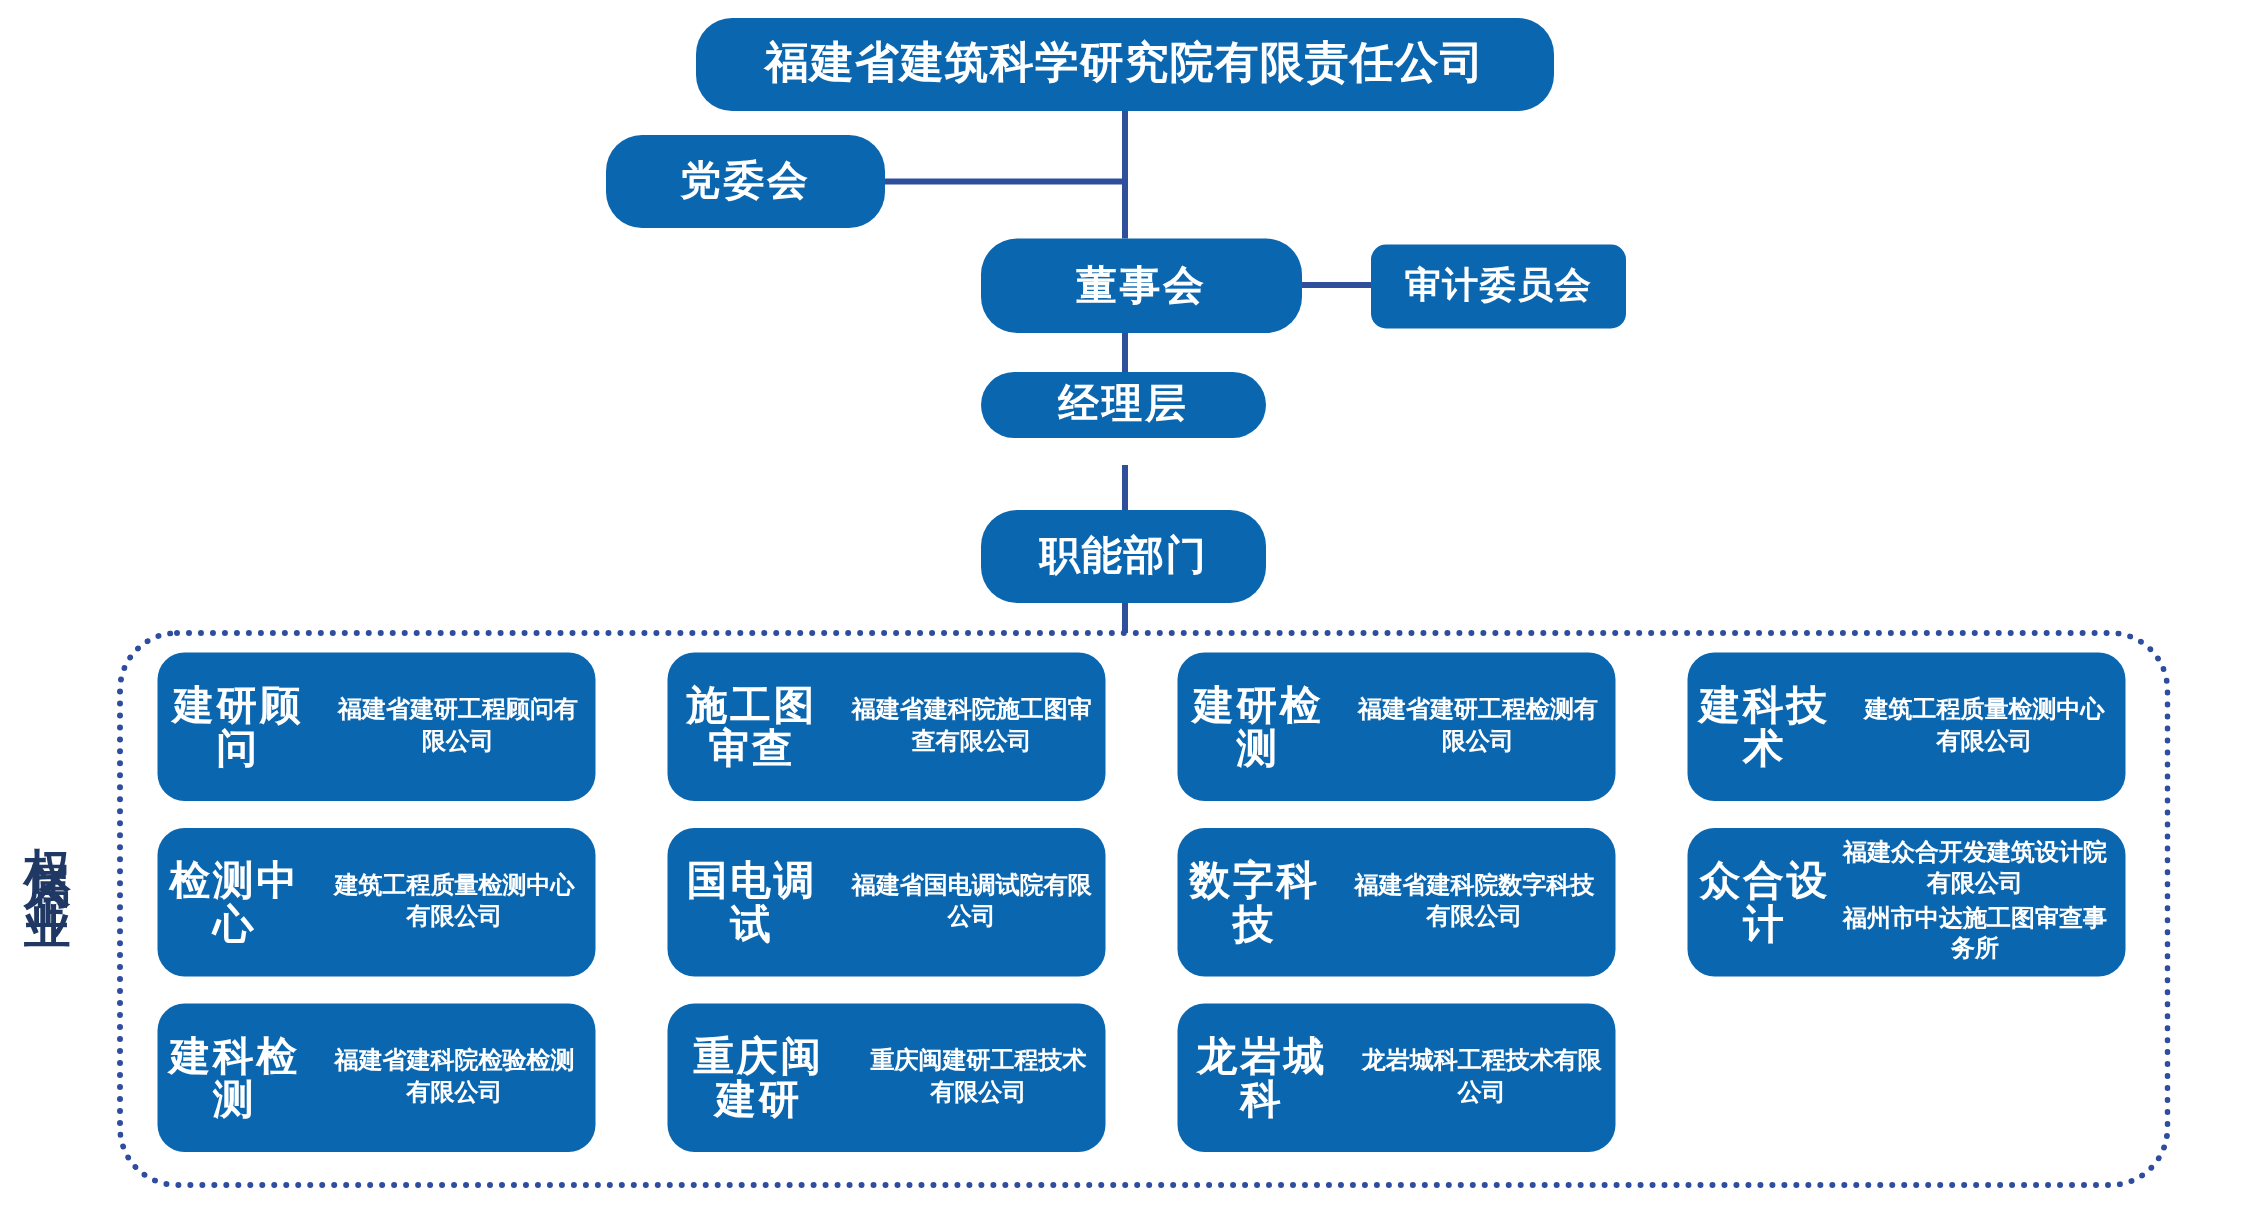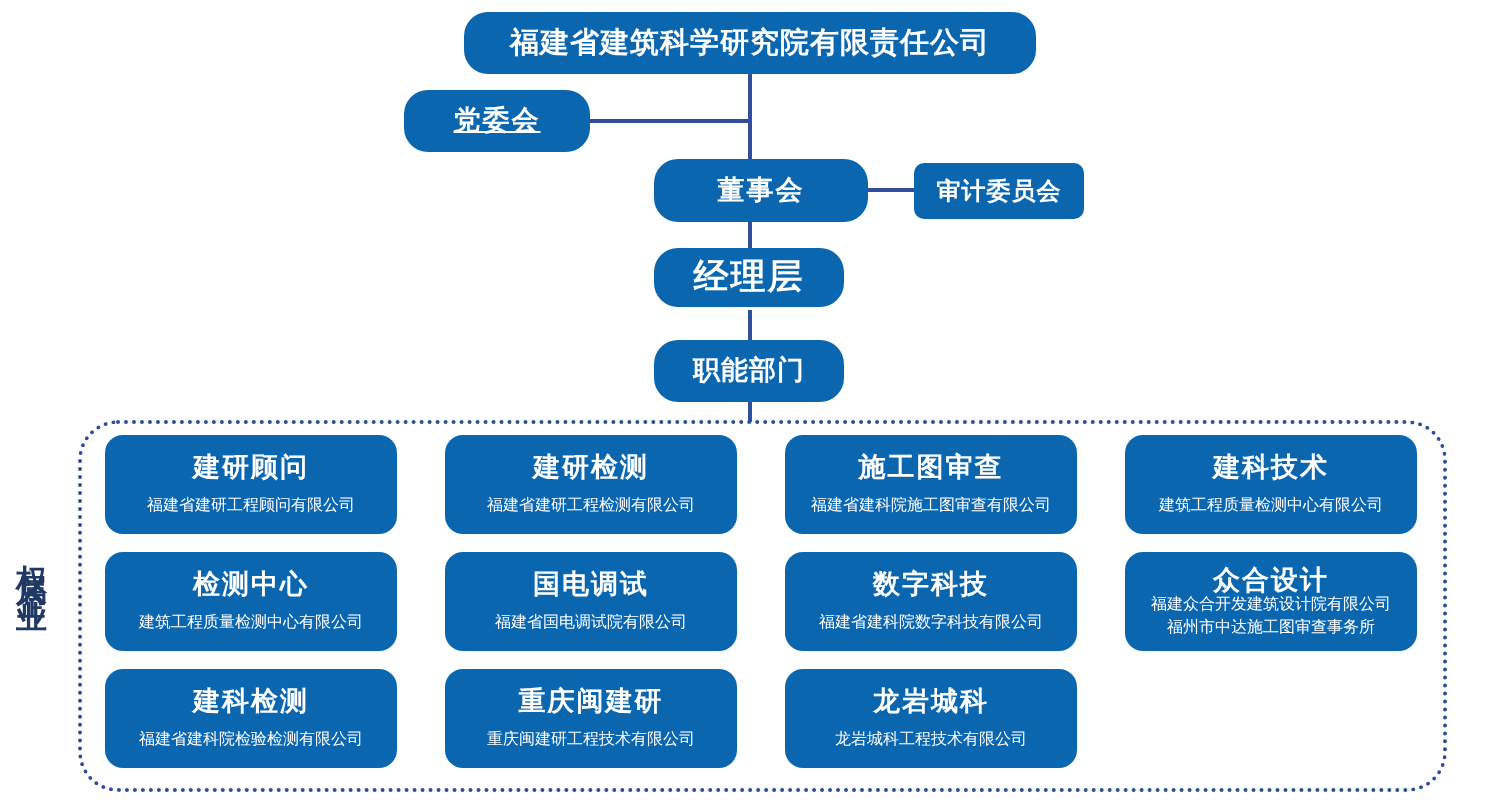--- a/index.html
+++ b/index.html
@@ -26,24 +26,24 @@
     color: var(--box-text);
     display: flex;
     align-items: center;
     justify-content: center;
     font-weight: bold;
     border-radius: 24px;
     text-align: center;
     line-height: 1.15;
   }
   .node-root   { left: 464px; top: 12px;  width: 572px; height: 62px; font-size: 29px; letter-spacing: 1px; }
-  .node-party  { left: 404px; top: 90px;  width: 186px; height: 62px; font-size: 27px; letter-spacing: 2px; text-decoration: underline; }
+  .node-party  { left: 404px; top: 90px;  width: 186px; height: 62px; font-size: 27px; letter-spacing: 2px; }
   .node-board  { left: 654px; top: 159px; width: 214px; height: 63px; font-size: 27px; letter-spacing: 2px; }
   .node-audit  { left: 914px; top: 163px; width: 170px; height: 56px; font-size: 24px; letter-spacing: 1px; border-radius: 10px; }
-  .node-mgmt   { left: 654px; top: 248px; width: 190px; height: 59px; font-size: 35px; letter-spacing: 2px; font-family: Liberation Serif, serif; }
+  .node-mgmt   { left: 654px; top: 248px; width: 190px; height: 44px; font-size: 27px; letter-spacing: 2px; }
   .node-dept   { left: 654px; top: 340px; width: 190px; height: 62px; font-size: 27px; letter-spacing: 1px; }
 
   .connector { position: absolute; background: var(--line); }
   .conn-root-board { left: 748px; top: 74px;  width: 4px;   height: 85px; }
   .conn-party      { left: 590px; top: 119px; width: 160px; height: 4px; }
   .conn-audit      { left: 844px; top: 188px; width: 70px;  height: 4px; }
   .conn-board-mgmt { left: 748px; top: 222px; width: 4px;   height: 26px; }
   .conn-mgmt-dept  { left: 748px; top: 310px; width: 4px;   height: 30px; }
   .conn-dept-group { left: 748px; top: 402px; width: 4px;   height: 20px; }
 
@@ -74,37 +74,37 @@
     grid-template-columns: repeat(4, 292px);
     grid-auto-rows: 99px;
     column-gap: 48px;
     row-gap: 18px;
   }
   .sub-box {
     background: var(--box-fill);
     color: var(--box-text);
     border-radius: 18px;
     display: flex;
-    flex-direction: column;
+    flex-direction: row;
     align-items: center;
     justify-content: center;
     gap: 13px;
     text-align: center;
     padding: 4px 6px;
   }
   .sub-title {
     font-size: 27px;
     font-weight: bold;
     letter-spacing: 2px;
     line-height: 1.05;
   }
   .sub-names { display: flex; flex-direction: column; gap: 2px; }
   .sub-name {
     font-size: 16px;
-    font-weight: normal;
+    font-weight: bold;
     line-height: 1.3;
   }
   .sub-box.two-lines { gap: 0; }
 </style>
 </head>
 <body>
 
 <div class="stage">
 
   <div class="connector conn-root-board"></div>
@@ -125,29 +125,29 @@
   <div class="group-label">权属企业</div>
 
   <div class="subsidiaries-grid">
     <div class="sub-box">
       <div class="sub-title">建研顾问</div>
       <div class="sub-names">
           <div class="sub-name">福建省建研工程顾问有限公司</div>
         </div>
     </div>
     <div class="sub-box">
+      <div class="sub-title">施工图审查</div>
+      <div class="sub-names">
+          <div class="sub-name">福建省建科院施工图审查有限公司</div>
+        </div>
+    </div>
+    <div class="sub-box">
       <div class="sub-title">建研检测</div>
       <div class="sub-names">
           <div class="sub-name">福建省建研工程检测有限公司</div>
-        </div>
-    </div>
-    <div class="sub-box">
-      <div class="sub-title">施工图审查</div>
-      <div class="sub-names">
-          <div class="sub-name">福建省建科院施工图审查有限公司</div>
         </div>
     </div>
     <div class="sub-box">
       <div class="sub-title">建科技术</div>
       <div class="sub-names">
           <div class="sub-name">建筑工程质量检测中心有限公司</div>
         </div>
     </div>
     <div class="sub-box">
       <div class="sub-title">检测中心</div>

